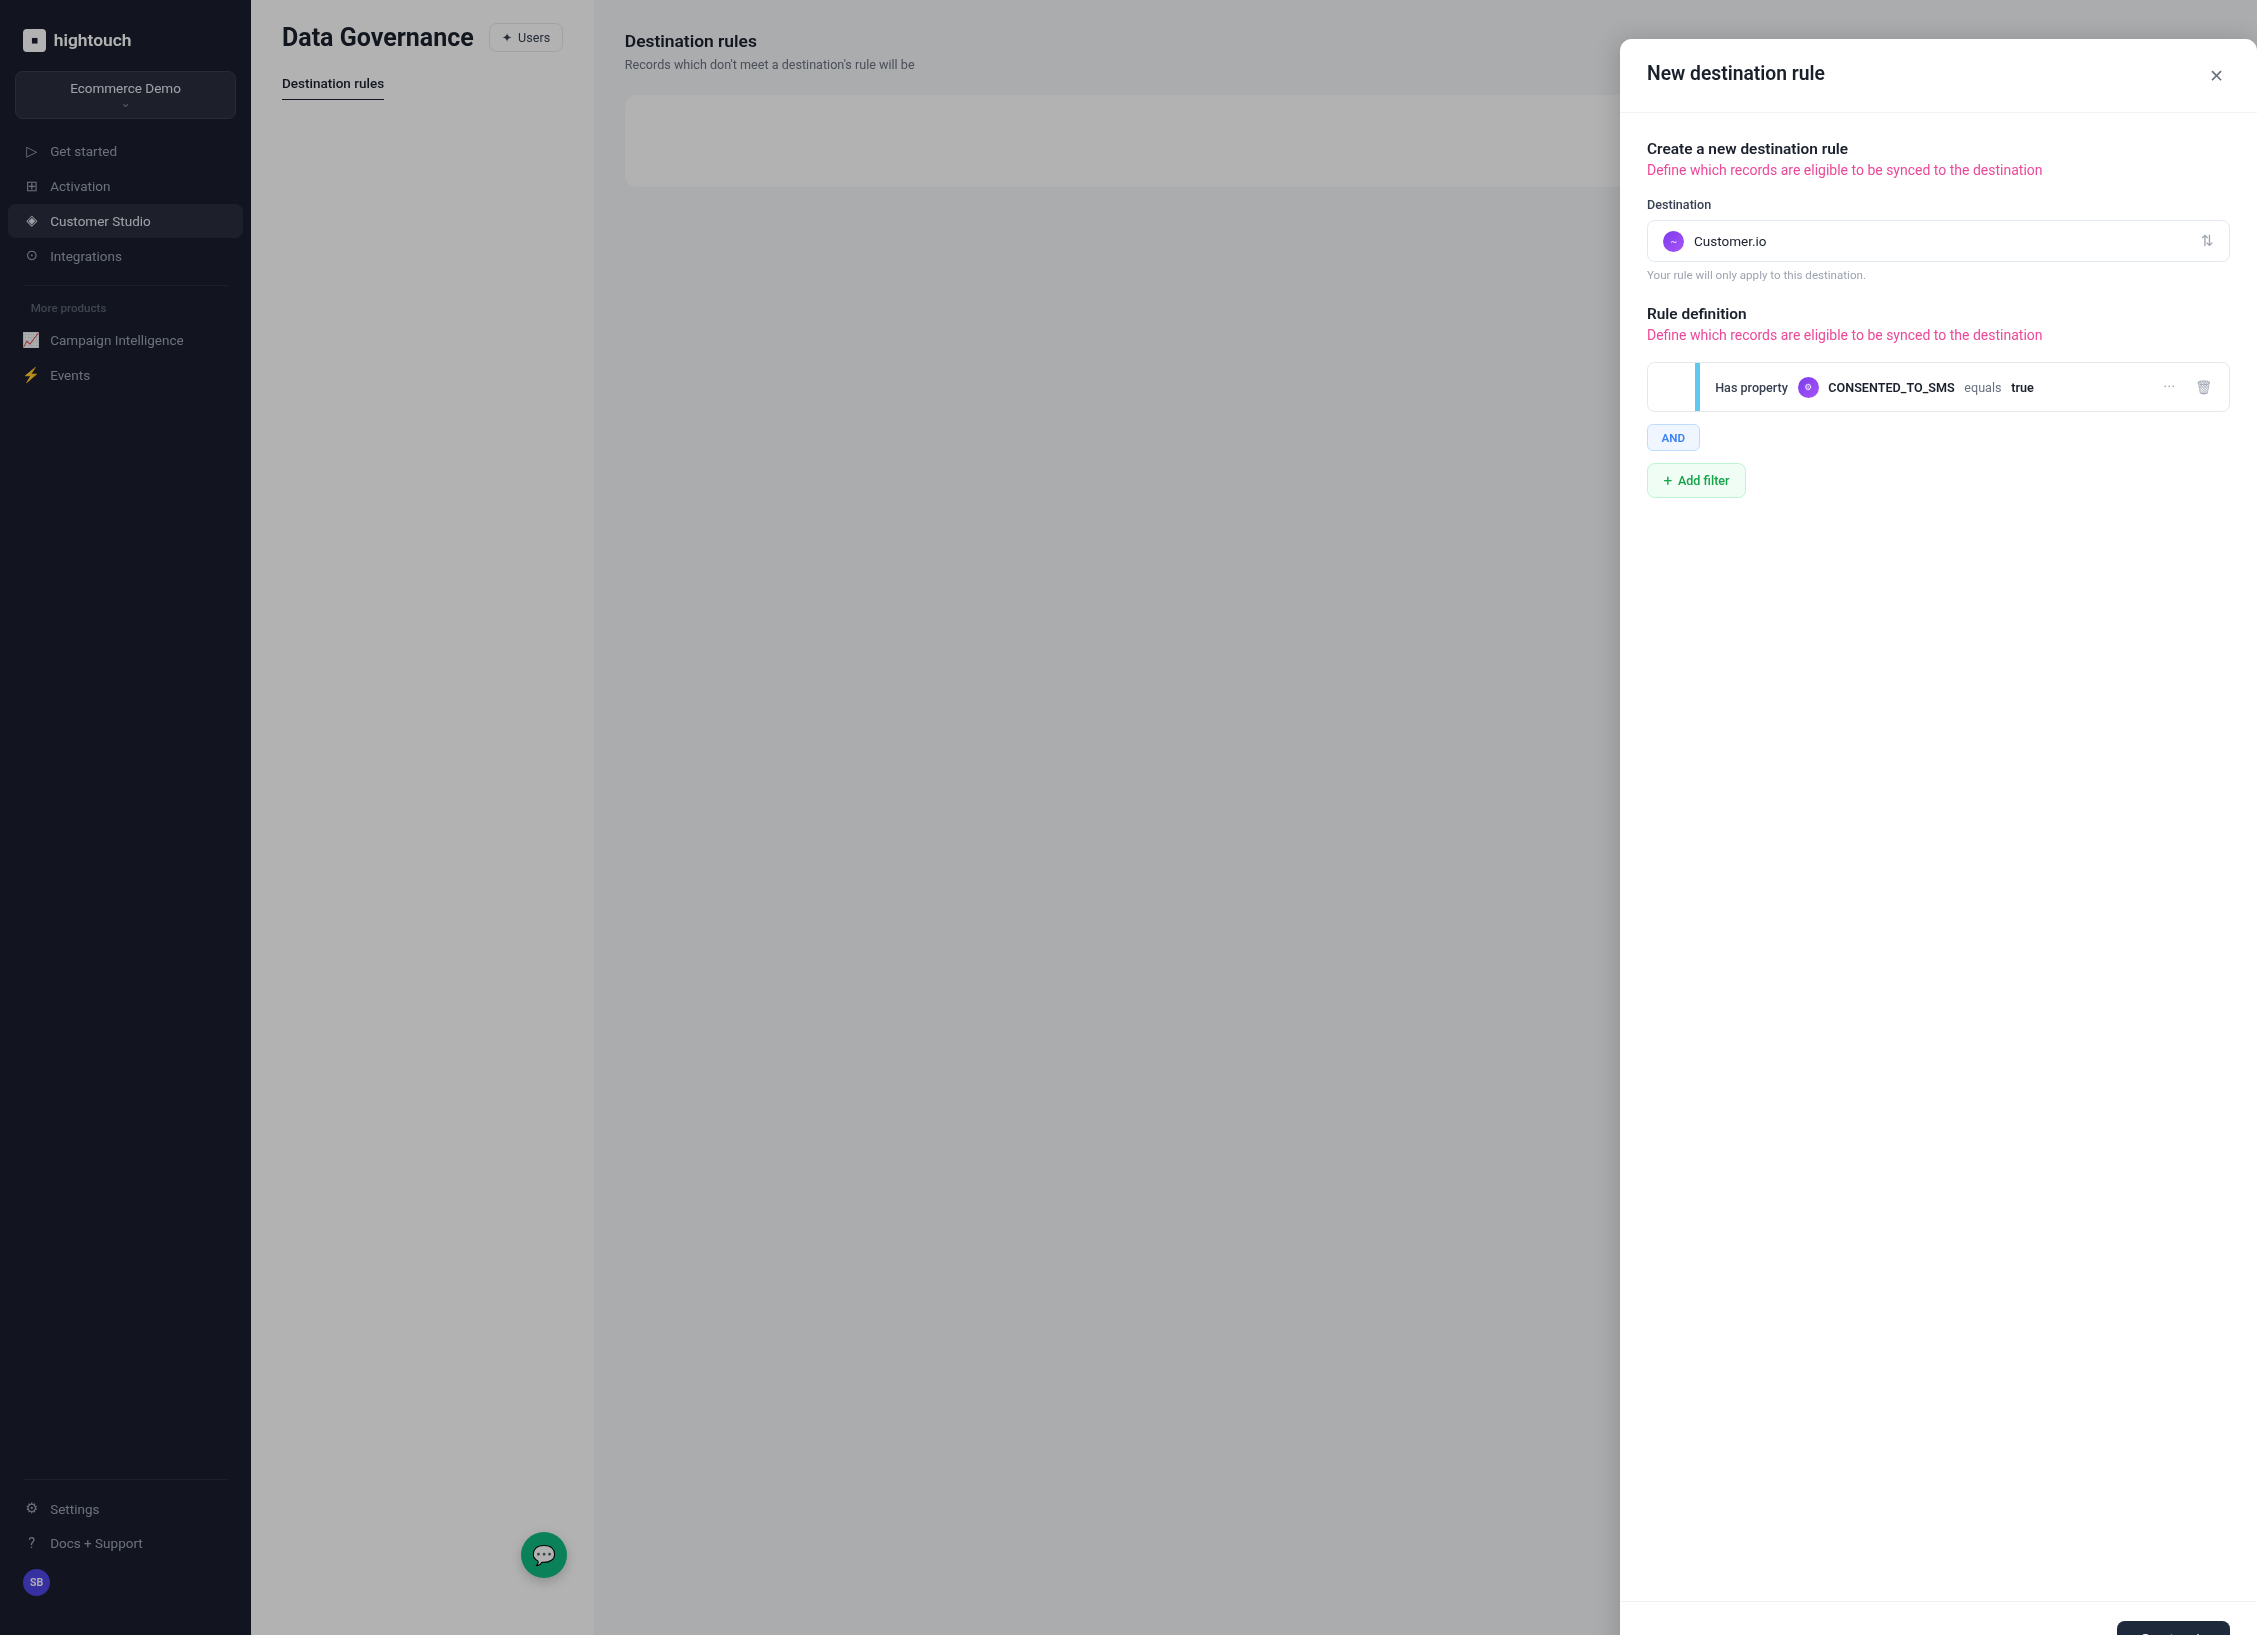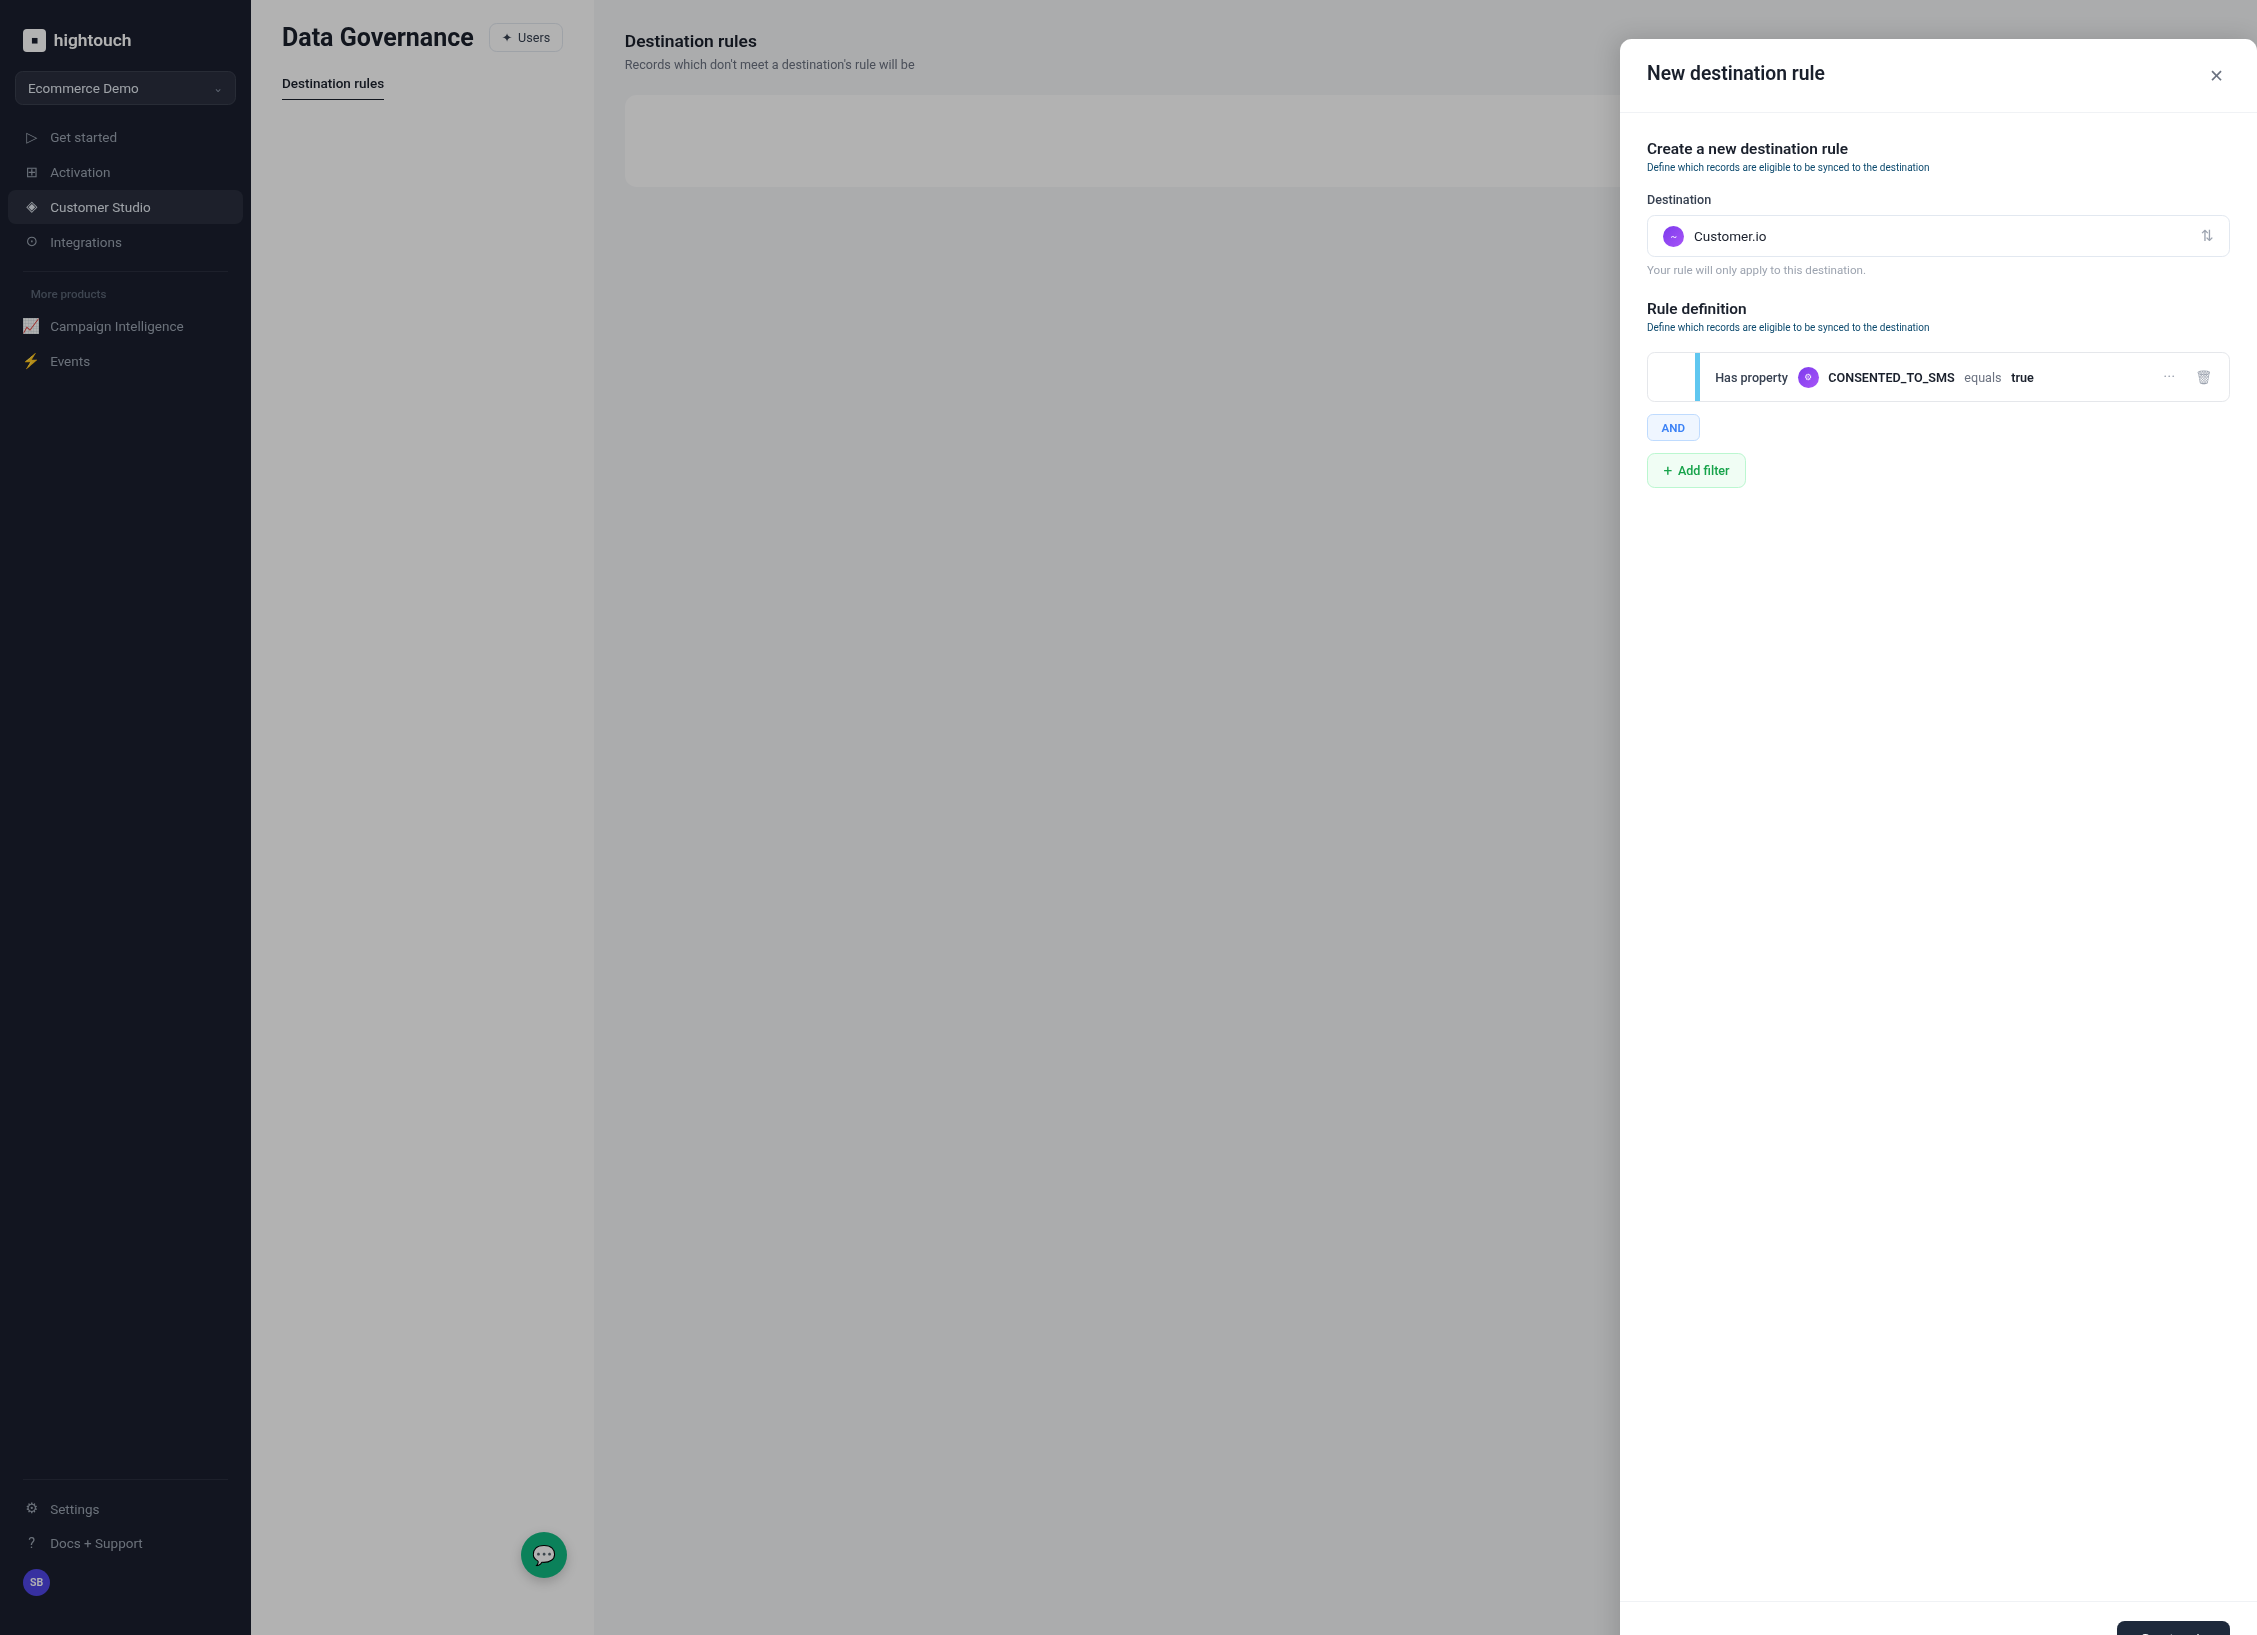--- a/index.html
+++ b/index.html
@@ -54,20 +54,21 @@
     .workspace-selector {
       margin: 0 15.4px 15.4px;
       background: #2a2f3e;
       border: 1px solid #3a3f4e;
       border-radius: 7.7px;
       padding: 7.7px 11.6px;
       display: flex;
       align-items: center;
       justify-content: space-between;
       cursor: pointer;
+      flex-direction: column;
     }
 
     .workspace-name {
       font-size: 13.5px;
       color: #e2e8f0;
     }
 
     .workspace-chevron {
       color: #8892a4;
       font-size: 11.6px;
@@ -292,22 +293,22 @@
     }
 
     .modal-section-title {
       font-size: 15.4px;
       font-weight: 600;
       color: #1a202c;
       margin-bottom: 3.9px;
     }
 
     .modal-section-desc {
-      font-size: 10px;
-      color: #0c4a6e;
+      font-size: 14px;
+      color: #ec4899;
       margin-bottom: 19.3px;
     }
 
     .form-label {
       font-size: 12.6px;
       font-weight: 500;
       color: #374151;
       margin-bottom: 7.7px;
       display: block;
     }

